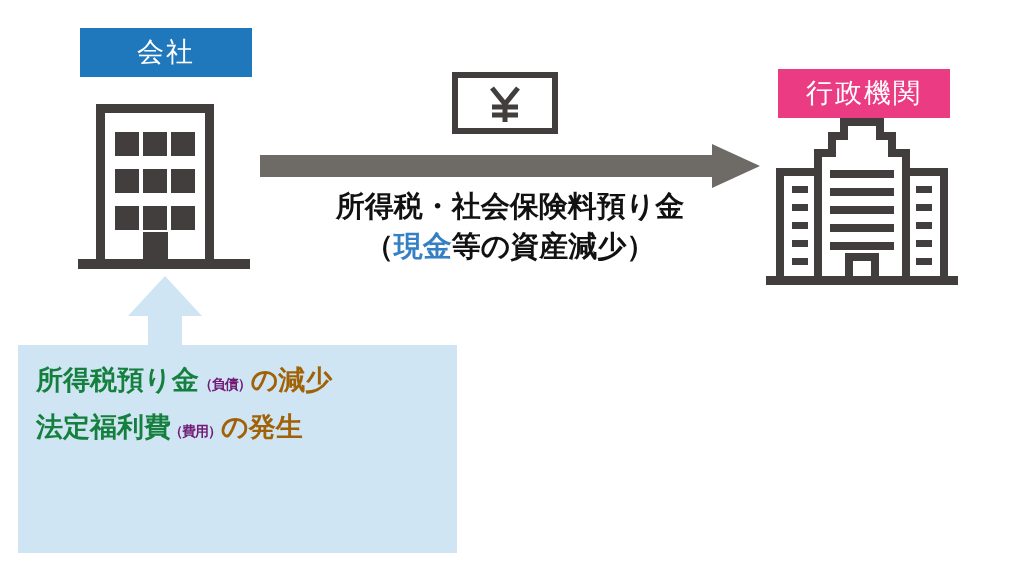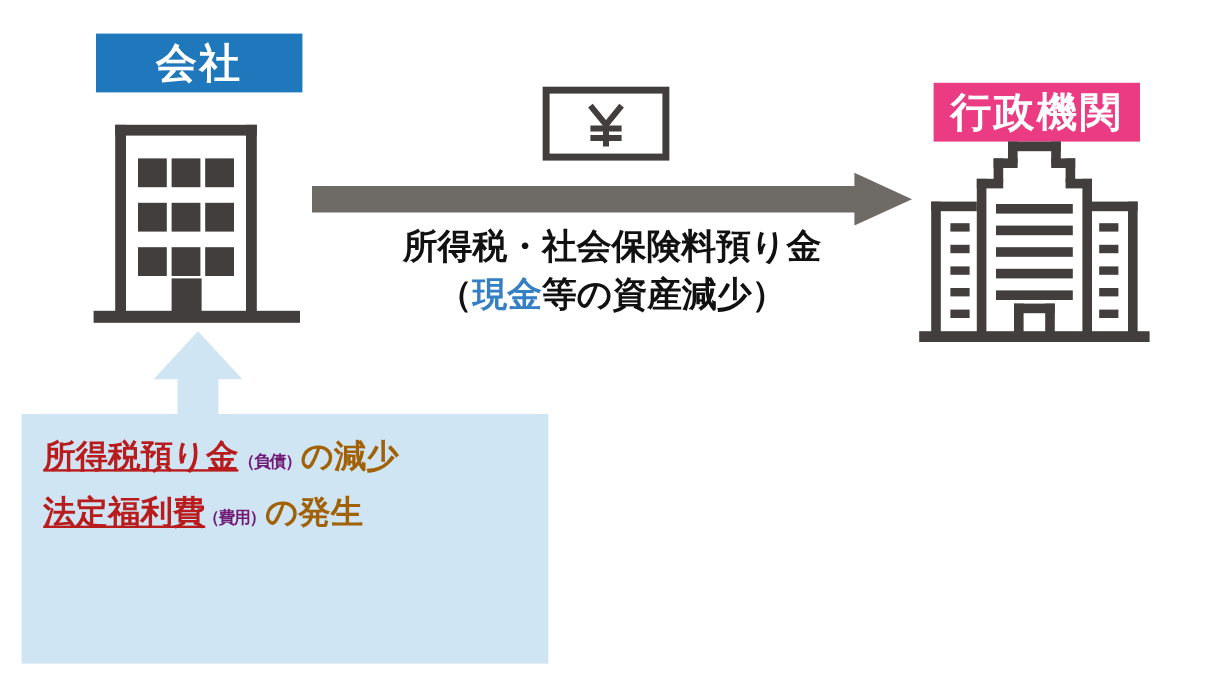--- a/index.html
+++ b/index.html
@@ -20,22 +20,22 @@
     overflow: hidden;
   }
 
   
   .pill {
     position: absolute;
     display: flex;
     align-items: center;
     justify-content: center;
     color: #ffffff;
-    font-weight: 700;
-    font-size: 34px;
+    font-weight: 400;
+    font-size: 27px;
     letter-spacing: 2px;
     line-height: 1;
   }
   #label-company {
     left: 80px;
     top: 28px;
     width: 172px;
     height: 49px;
     background: #1f77bc;
   }
@@ -84,21 +84,21 @@
   }
   .note-line {
     font-weight: 700;
     font-size: 27px;
     line-height: 1;
     margin-bottom: 20px;
     white-space: nowrap;
     color: #111111;
   }
   .note-line:last-child { margin-bottom: 0; }
-  .note-line .acct { color: #b91c1c; text-decoration: underline; }
+  .note-line .acct { color: #15803d; }
   .note-line .kind {
     color: #701a75;
     font-size: 14px;
     letter-spacing: -1px;
   }
   .note-line .tail { color: #a16207; }
   .note-line .gap-tight { margin-left: -2px; }
 </style>
 </head>
 <body>

